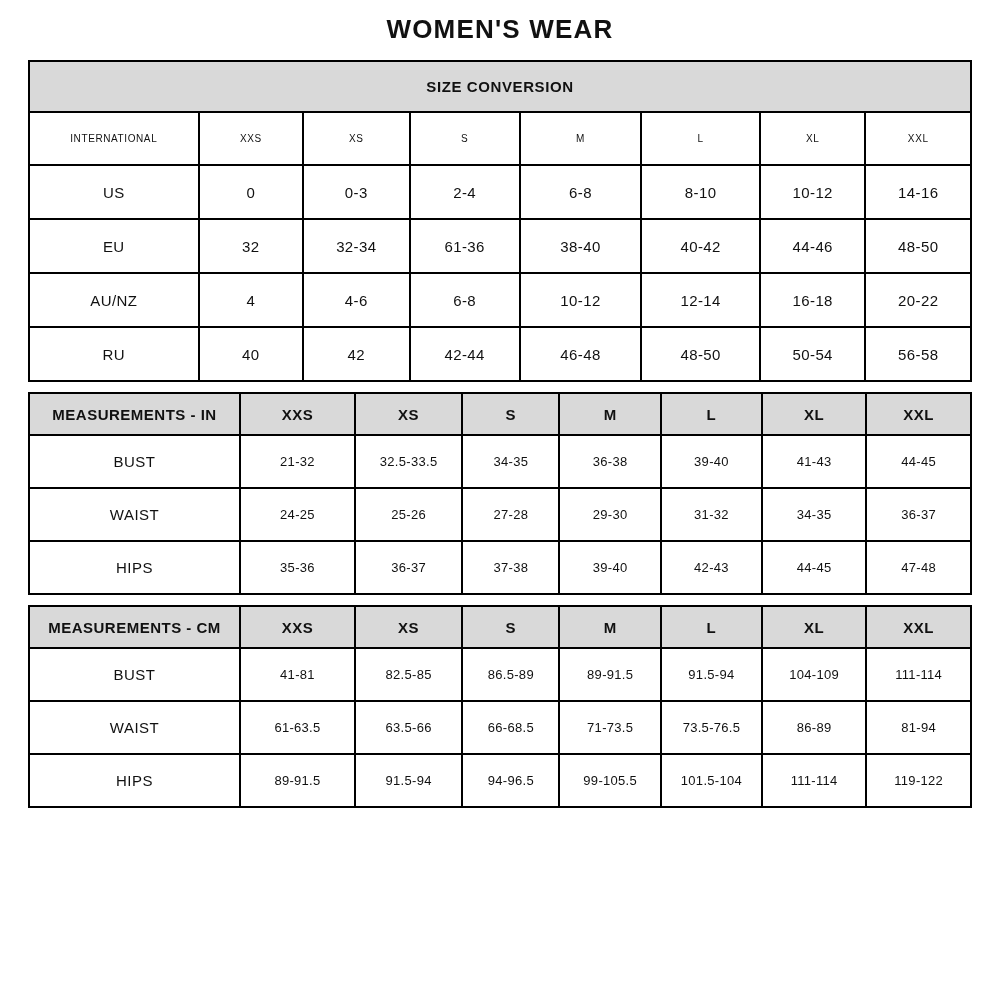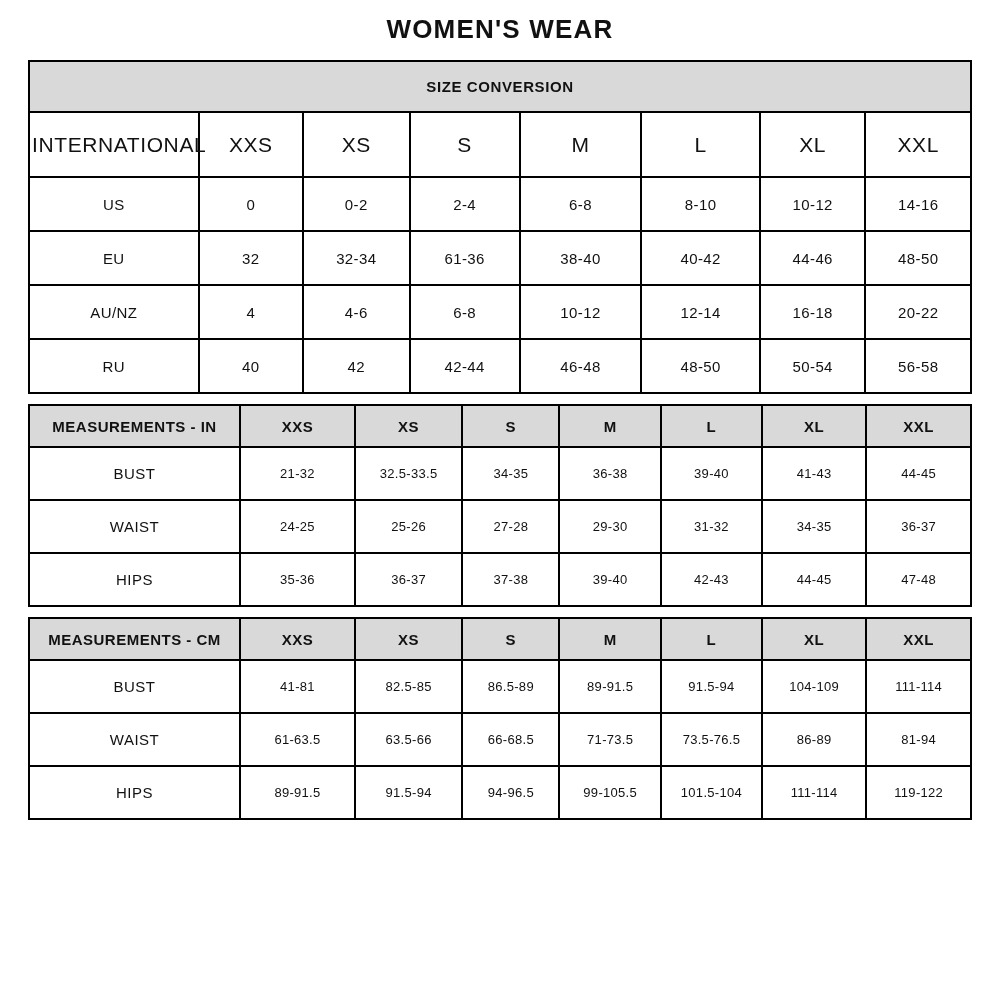--- a/index.html
+++ b/index.html
@@ -41,22 +41,22 @@
   
   .conv .banner-cell {
     background: #d9d9d9;
     height: 51px;
     font-size: 15px;
     font-weight: 700;
     letter-spacing: 0.6px;
   }
   .conv .cols-row th {
     background: #ffffff;
-    height: 65px;
-    font-size: 21px;
+    height: 53px;
+    font-size: 10px;
     letter-spacing: 0.6px;
     font-weight: 400;
   }
   .conv tbody th, .conv tbody td {
     height: 54px;
     font-size: 15px;
     letter-spacing: 0.4px;
   }
   
   .meas .cols-row th {
@@ -107,21 +107,21 @@
           <th>M</th>
           <th>L</th>
           <th>XL</th>
           <th>XXL</th>
         </tr>
     </thead>
     <tbody>
         <tr>
           <th>US</th>
           <td>0</td>
-          <td>0-2</td>
+          <td>0-3</td>
           <td>2-4</td>
           <td>6-8</td>
           <td>8-10</td>
           <td>10-12</td>
           <td>14-16</td>
         </tr>
         <tr>
           <th>EU</th>
           <td>32</td>
           <td>32-34</td>

